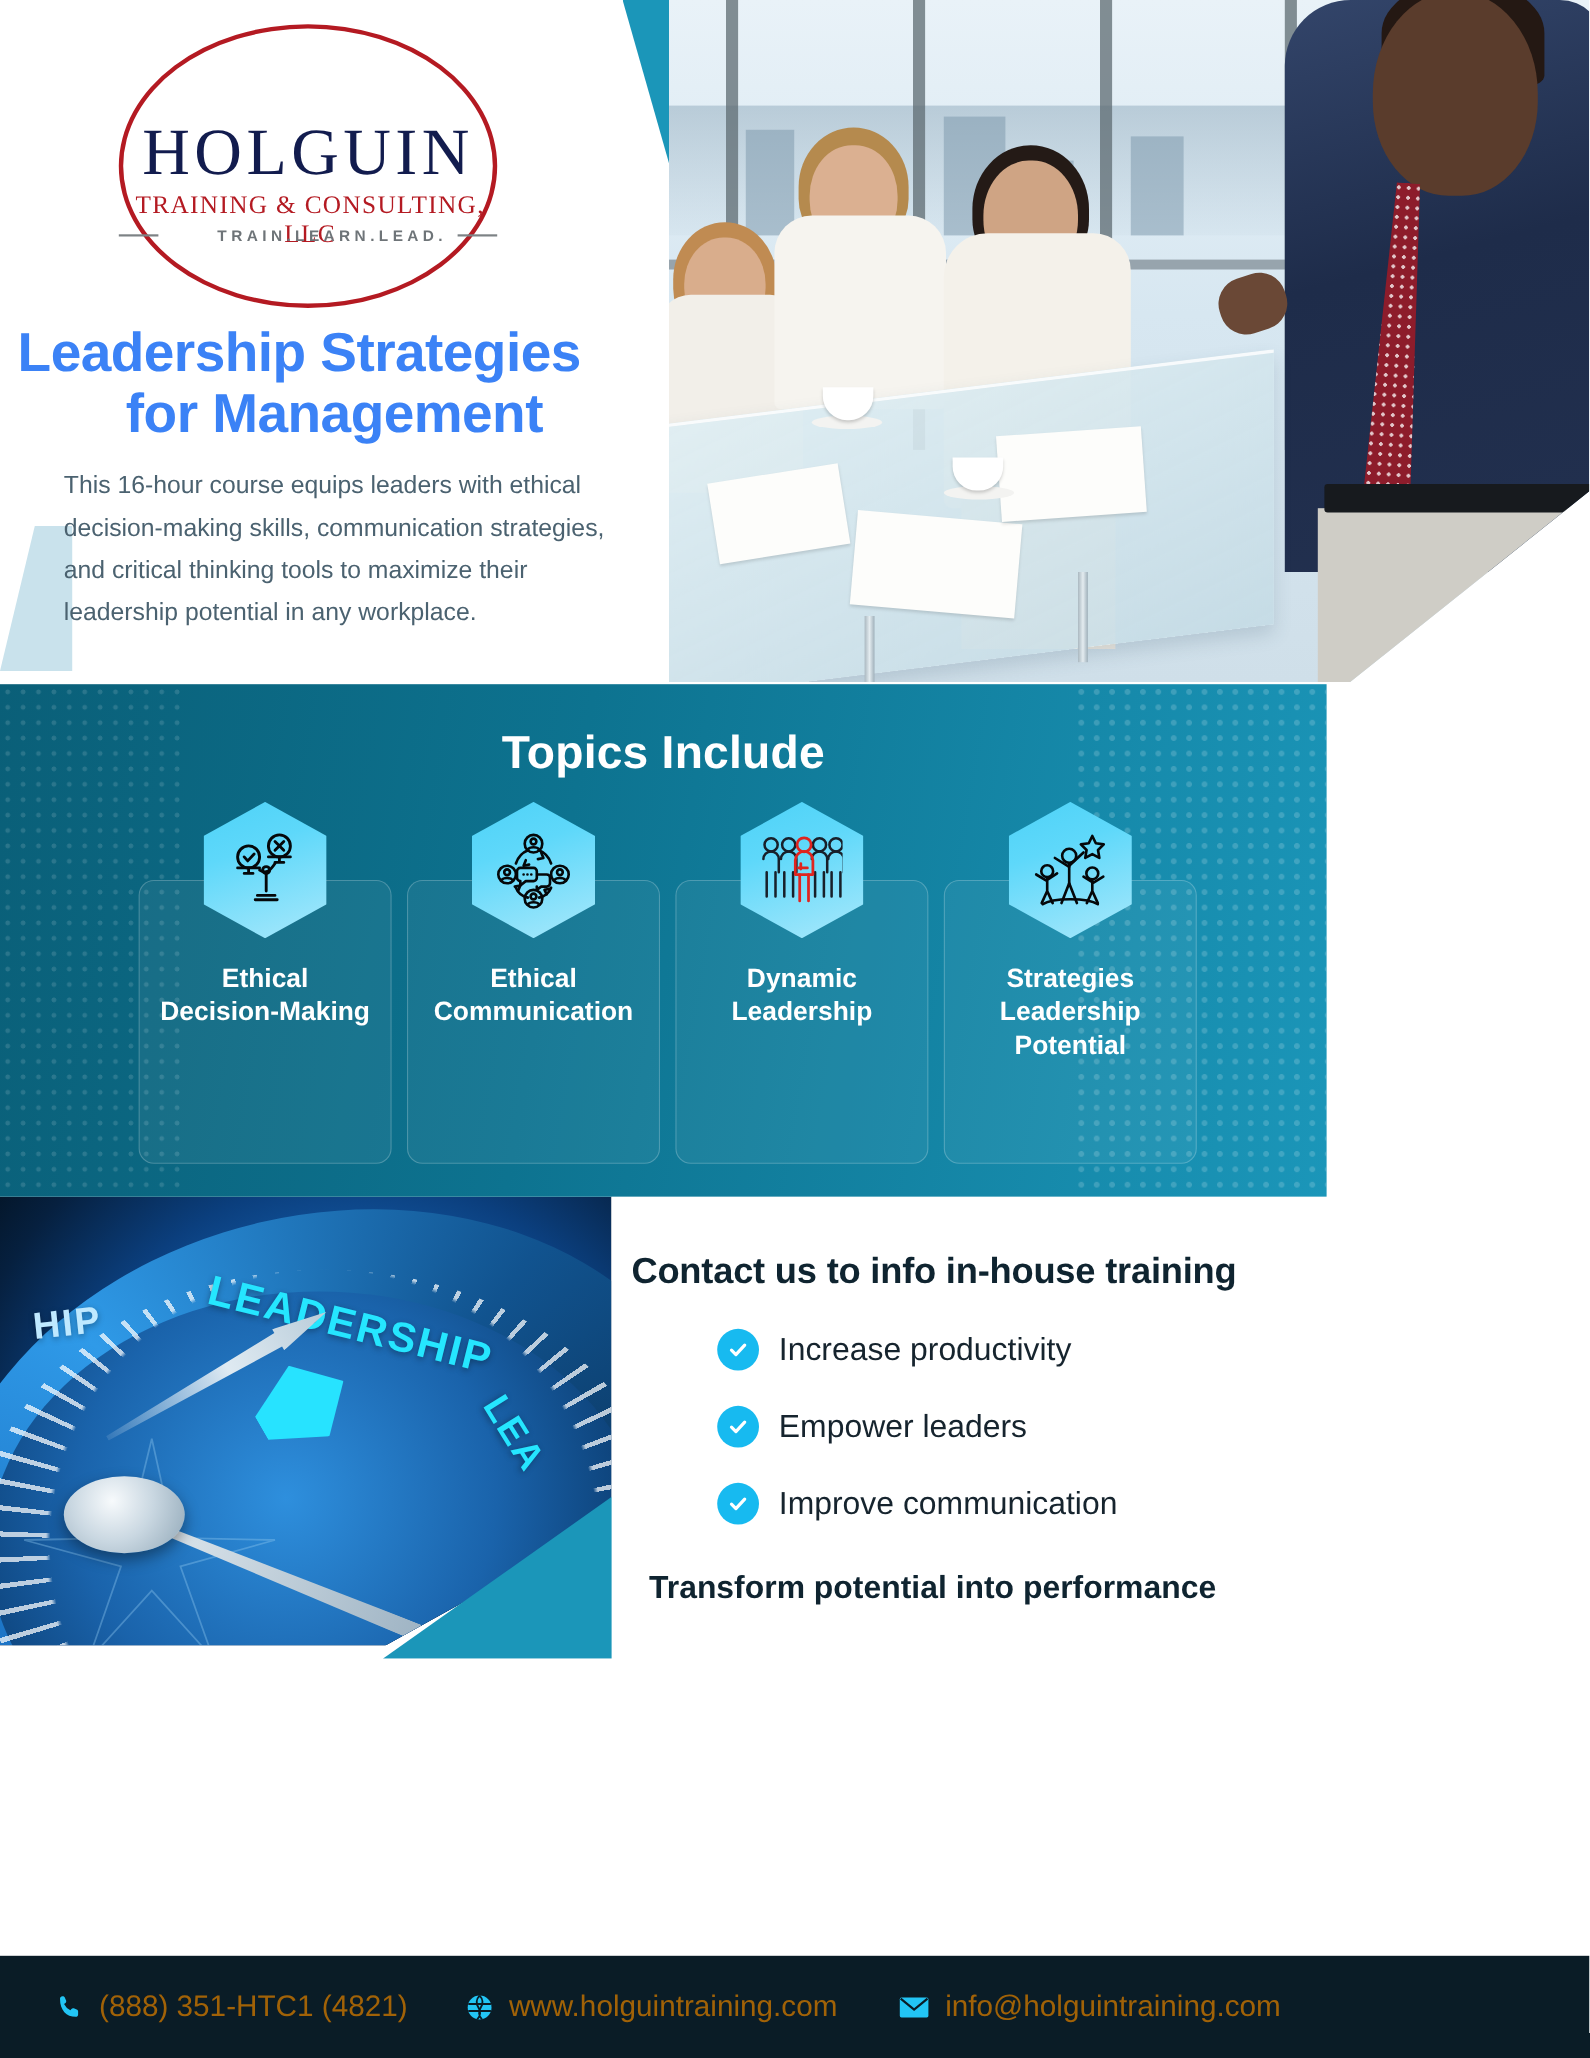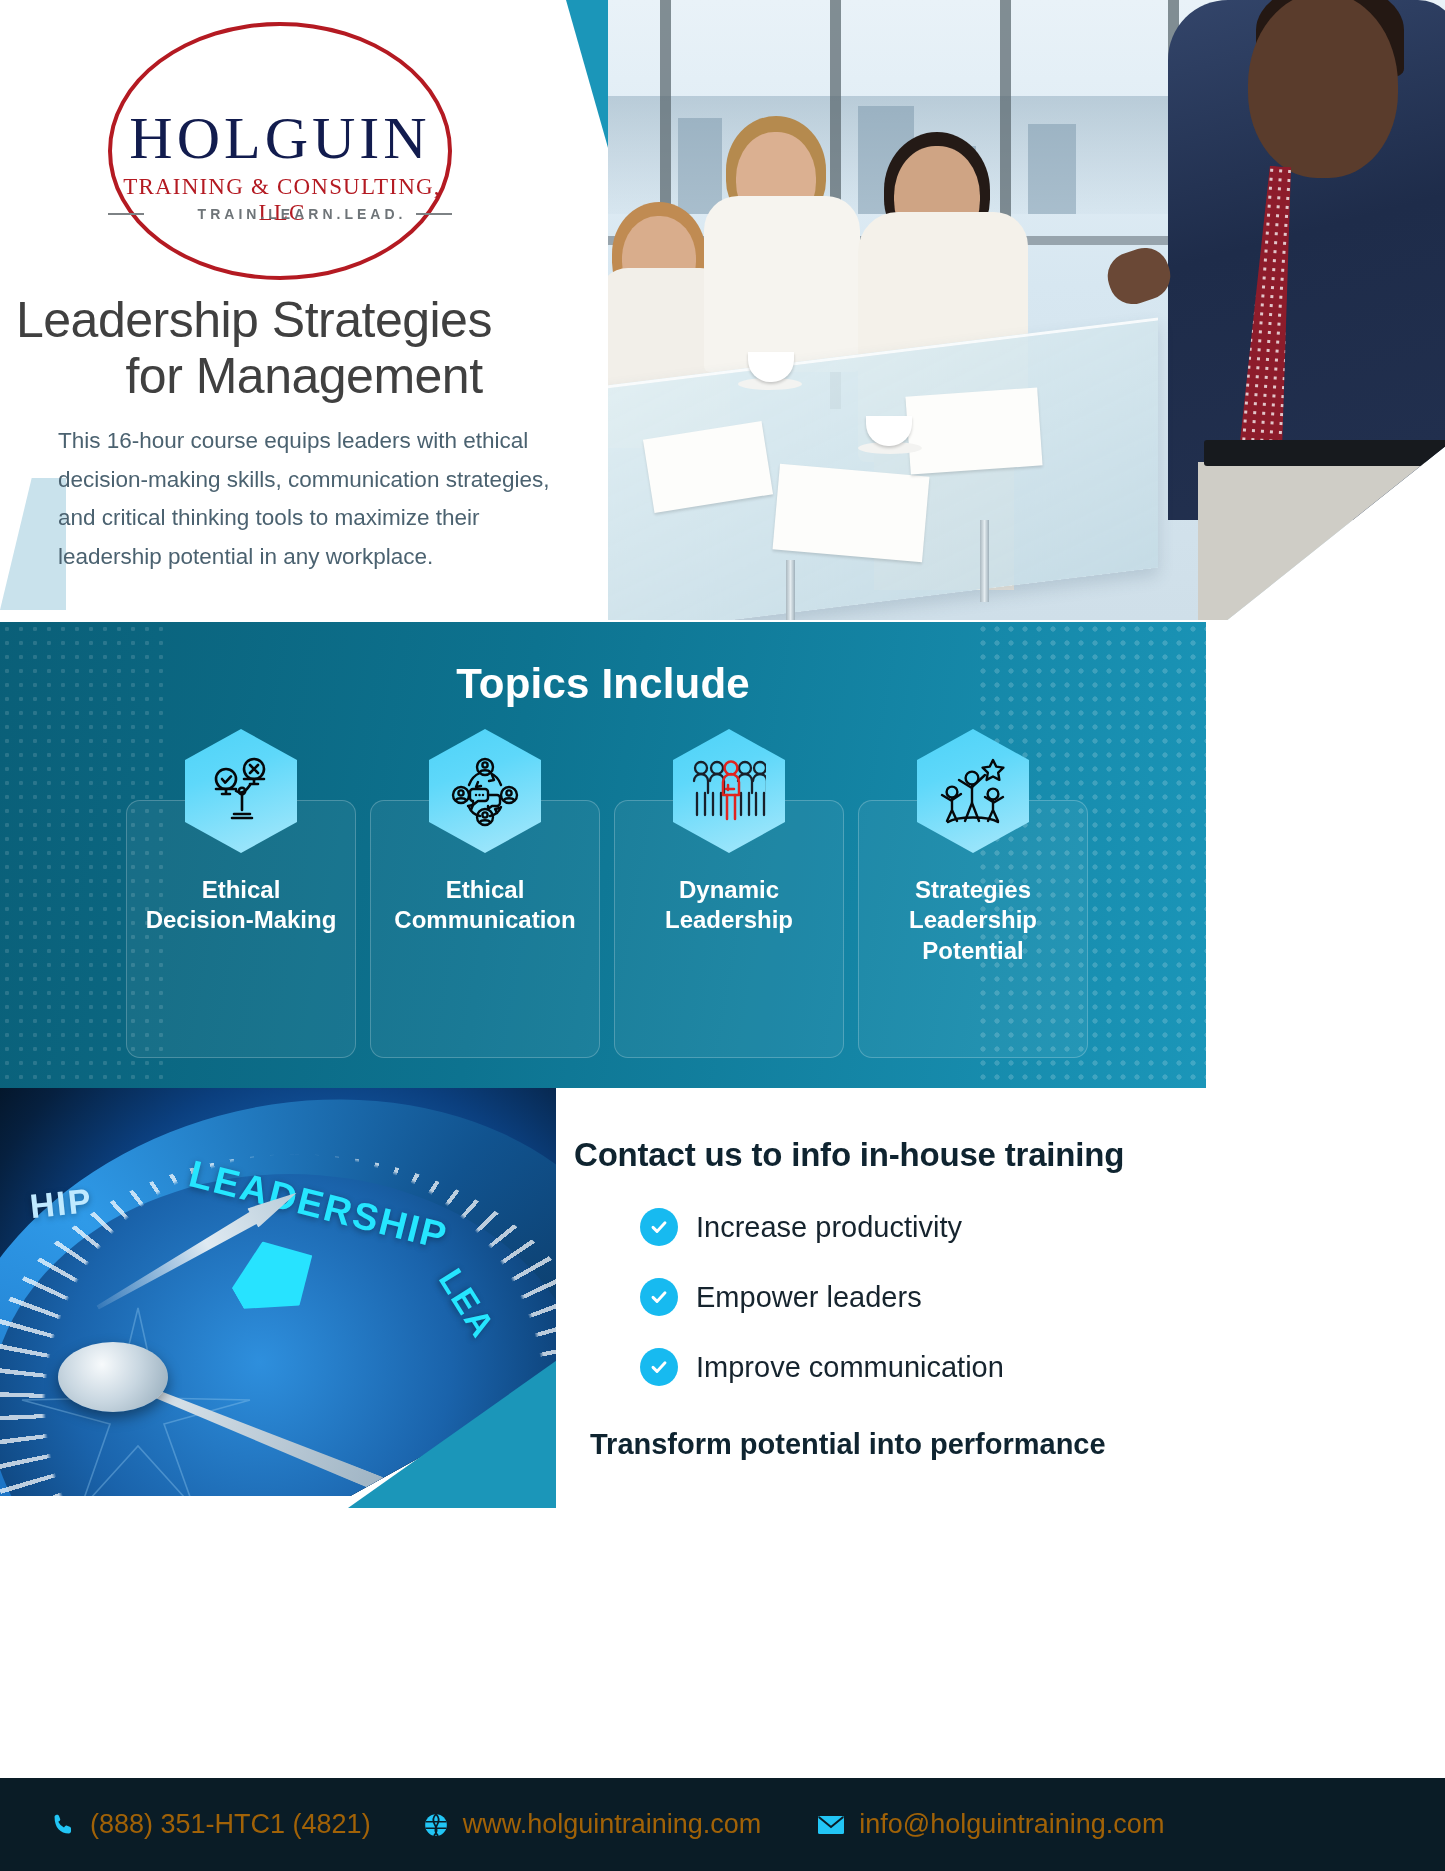--- a/index.html
+++ b/index.html
@@ -127,21 +127,21 @@
     display:flex; align-items:center; justify-content:center; gap:10px;
   }
   .logo-tag-row .rule { width:42px; height:2px; background:#7d8285; }
   .logo-tag {
     font-family:"Liberation Sans", sans-serif; font-size:14px;
     letter-spacing:4px; color:#6e7478; font-weight:600;margin-left:44px;
   }
 
   .hero-title {
     position:absolute; left:16px; top:292px; width:576px;
-    font-size:50px; line-height:1.12; font-weight:400; color:#404040;
+    font-size:50px; line-height:1.12; font-weight:700; color:#3b82f6;
     letter-spacing:-.5px;
   }
   .hero-title .l2 { display:block; text-align:center; }
   .hero-body {
     position:absolute; left:58px; top:422px; width:500px;
     font-size:22.5px; line-height:1.72; color:#4b6270; font-weight:400;
   }
 
   
   #topics {
@@ -239,21 +239,21 @@
     box-shadow:0 6px 14px rgba(0,0,0,.4);
   }
   .starburst { position:absolute; left:-12px; top:200px; width:300px; height:230px; opacity:.55; }
 
   
   #contact { position:absolute; left:556px; top:1088px; width:889px; height:670px; background:#fff; }
   .contact-head {
     position:absolute; left:18px; top:48px; width:850px;
     font-size:33px; font-weight:700; color:#0f2430; letter-spacing:-.2px;
   }
-  .bullets { position:absolute; left:84px; top:120px; }
+  .bullets { position:absolute; left:96px; top:120px; }
   .bullet { display:flex; align-items:center; gap:18px; margin-bottom:32px; }
   .tick {
     width:38px; height:38px; border-radius:50%; background:#17baf0;
     display:flex; align-items:center; justify-content:center; flex:0 0 38px;
   }
   .tick svg { display:block; }
   .bullet-text { font-size:29px; color:#16242e; font-weight:400; }
   .tagline {
     position:absolute; left:34px; top:340px; font-size:29px; font-weight:700; color:#0f2430;
   }

